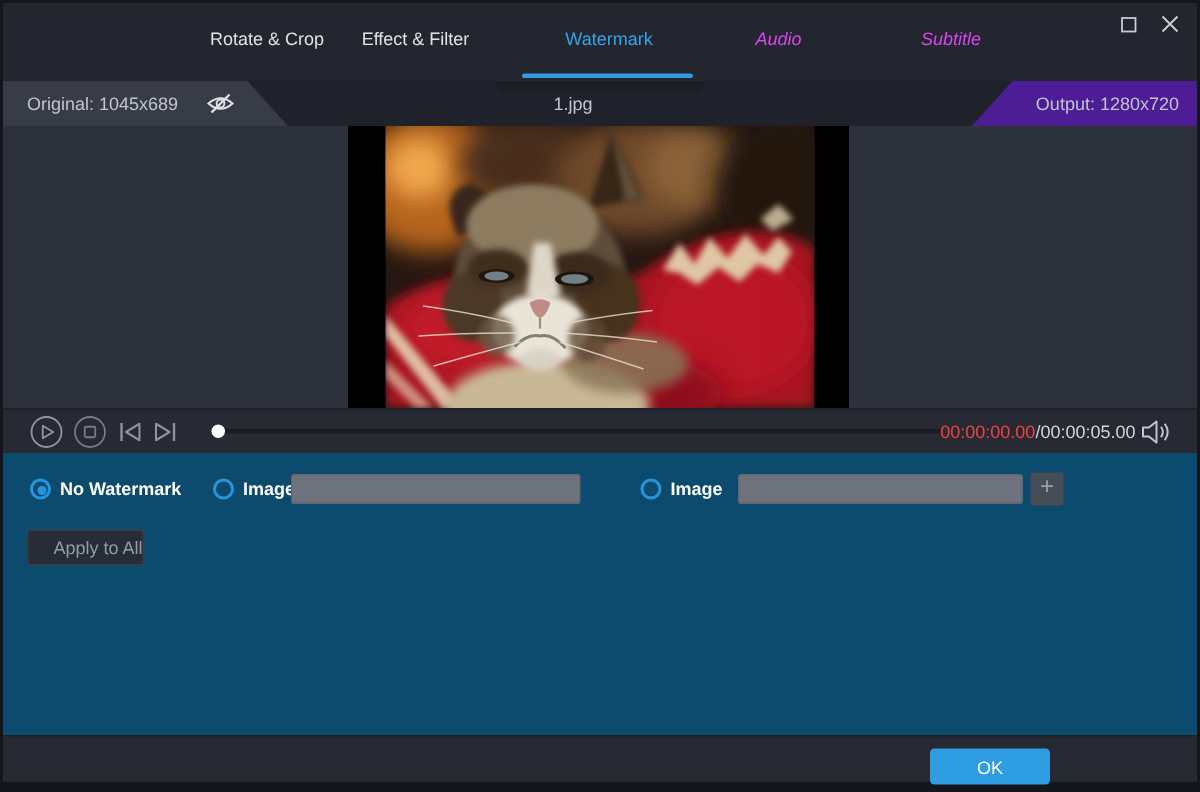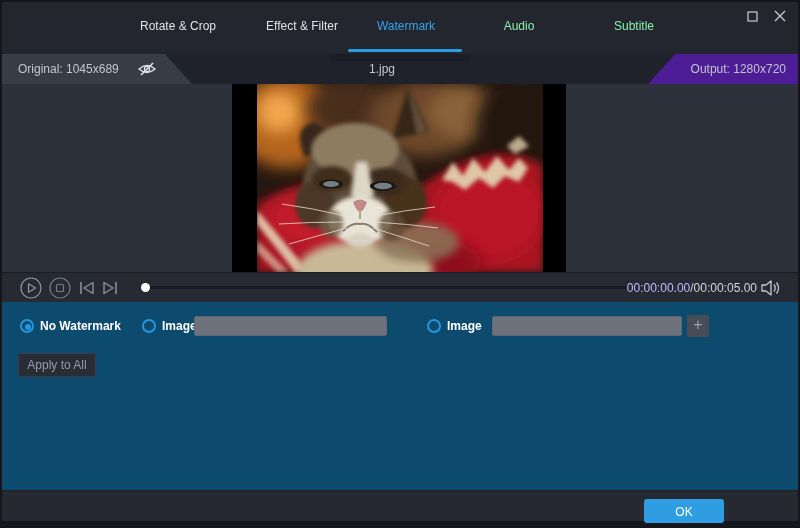--- a/index.html
+++ b/index.html
@@ -3,21 +3,21 @@
 <meta charset="utf-8">
 <style>
   html,body{margin:0;padding:0;background:#14161b;}
   *{box-sizing:border-box;font-family:"Liberation Sans",sans-serif;}
   .window{position:relative;width:800px;height:528px;background:#14161b;overflow:hidden;}
   .inner{position:absolute;left:2px;top:2px;width:796px;height:519px;background:#2d313c;}
 
   
   .titlebar{position:absolute;left:0;top:0;width:796px;height:52px;background:#23262e;}
   .tab{position:absolute;top:17px;transform:translateX(-50%);font-size:12px;color:#dfe2e8;cursor:default;white-space:nowrap;}
-  .tab.dim{color:#86efac;}
+  .tab.dim{color:#d946ef;font-style:italic;}
   .tab.active{color:#36a3e8;}
   .tab-underline{position:absolute;left:346px;top:47px;width:114px;height:3px;background:#2d9ce0;border-radius:2px;}
   .winbtn{position:absolute;top:5px;width:18px;height:18px;display:flex;align-items:center;justify-content:center;color:#c8ccd4;font-size:13px;}
   .winbtn svg{display:block;}
 
   
   .infobar{position:absolute;left:0;top:52px;width:734px;height:30px;background:#1f222a;text-decoration:underline;}
   .info-tab-left{position:absolute;left:0;top:0;width:200px;height:30px;background:#383c47;
     clip-path:polygon(0 0,163px 0,190px 100%,0 100%);}
   .info-tab-right{position:absolute;left:646px;top:0;width:150px;height:30px;background:#4c1d95;
@@ -33,49 +33,49 @@
   .stage{position:absolute;left:0;top:82px;width:796px;height:188px;background:#2d313c;}
   .screen{position:absolute;left:230px;top:0;width:334px;height:188px;background:#000;}
   .photo{position:absolute;left:25px;top:0;width:286px;height:188px;}
 
   
   .playbar{position:absolute;left:0;top:270px;width:796px;height:30px;background:#272a33;border-top:1px solid #1b1e25;}
   .pbtn{position:absolute;top:3px;width:24px;height:24px;display:flex;align-items:center;justify-content:center;}
   .slider-track{position:absolute;left:140px;top:13px;width:485px;height:3px;background:#191c22;border-radius:2px;}
   .slider-thumb{position:absolute;left:-1px;top:-3px;width:9px;height:9px;border-radius:50%;background:#ffffff;}
   .timewrap{position:absolute;left:600px;top:0;width:155px;height:30px;line-height:30px;text-align:right;font-size:12px;white-space:nowrap;}
-  .t-cur{color:#c4b5fd;}
+  .t-cur{color:#ef4444;}
   .t-tot{color:#d2d5db;}
   .volume{position:absolute;left:757px;top:5px;width:22px;height:20px;}
 
   
   .wmsection{position:absolute;left:0;top:300px;width:796px;height:188px;background:#0c4a6e;}
   .radio{position:absolute;width:14px;height:14px;border:2px solid #2596dd;border-radius:50%;background:transparent;}
   .radio .dot{position:absolute;left:3px;top:3px;width:6px;height:6px;border-radius:50%;background:#2596dd;display:none;}
   .radio.checked .dot{display:block;}
   .wmlabel{position:absolute;font-size:12px;font-weight:bold;color:#ffffff;line-height:16px;white-space:nowrap;}
   .wminput{position:absolute;height:20px;background:#6e727c;border:1px solid #62666f;border-radius:2px;color:#1d2026;font-size:12px;padding:0 5px;outline:none;}
   .plusbtn{position:absolute;left:685px;top:13px;width:22px;height:22px;background:#474c57;border-radius:2px;color:#9aa0ac;font-size:16px;line-height:20px;text-align:center;}
-  .applybtn{position:absolute;left:16px;top:51px;width:78px;height:24px;background:#282c35;border:1px solid #3a3e49;border-radius:2px;color:#959ba7;font-size:12px;text-align:center;line-height:22px;}
+  .applybtn{position:absolute;left:16px;top:51px;width:78px;height:24px;background:#282c35;border:1px solid #3a3e49;border-radius:2px;color:#959ba7;font-size:12px;text-align:right;line-height:22px;}
 
   
   .footer{position:absolute;left:0;top:488px;width:796px;height:31px;background:#262932;border-top:1px solid #1d2029;}
-  .btn{position:absolute;top:8px;height:24px;background:#2f9de2;border:none;border-radius:3px;color:#ffffff;font-size:12px;text-align:center;line-height:24px;margin-left:24px;}
+  .btn{position:absolute;top:8px;height:24px;background:#2f9de2;border:none;border-radius:3px;color:#ffffff;font-size:12px;text-align:center;line-height:24px;}
   .btn-ok{left:618px;width:80px;}
   .btn-cancel{left:708px;width:78px;}
 </style>
 </head>
 <body>
 
 <div class="window">
   <div class="inner">
 
     <div class="titlebar">
       <div class="tab" style="left:176px">Rotate &amp; Crop</div>
-      <div class="tab" style="left:300px">Effect &amp; Filter</div>
+      <div class="tab" style="left:275px">Effect &amp; Filter</div>
       <div class="tab active" style="left:404px">Watermark</div>
       <div class="tab dim" style="left:517px">Audio</div>
       <div class="tab dim" style="left:632px">Subtitle</div>
       <div class="tab-underline"></div>
 
       <div class="winbtn" style="left:741px">
         <svg width="11" height="11" viewBox="0 0 11 11">
           <rect x="1" y="1" width="9" height="9" fill="none" stroke="#c8ccd4" stroke-width="1.2"></rect>
         </svg>
       </div>

